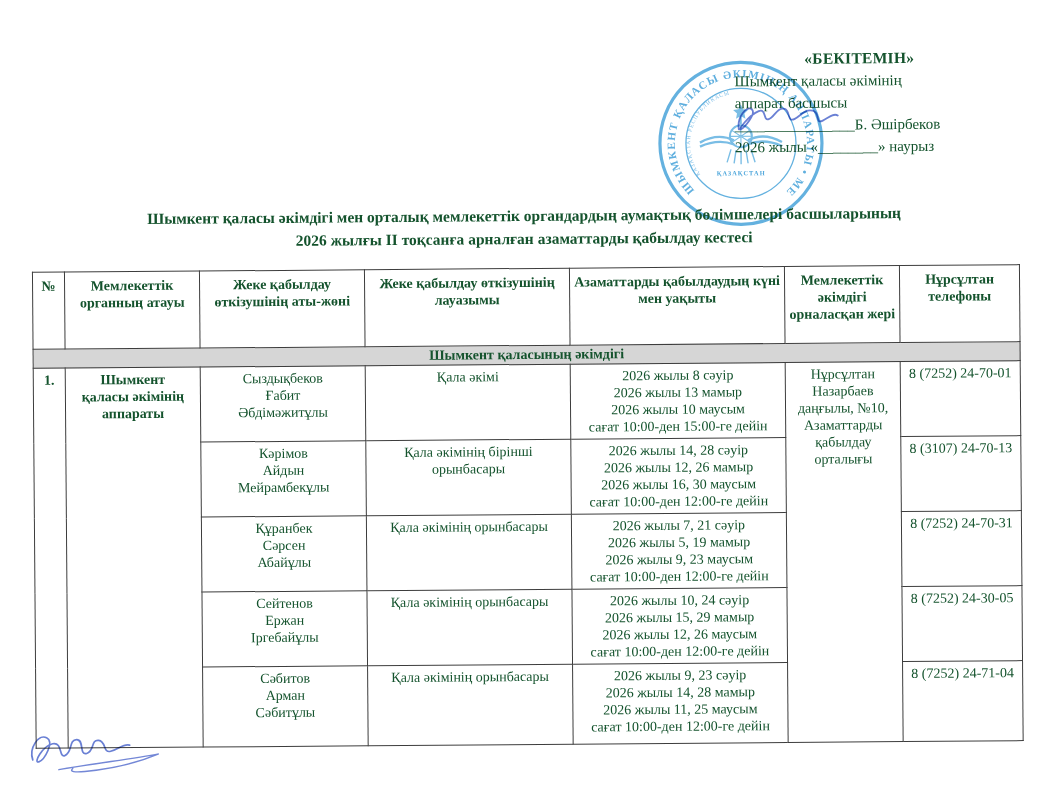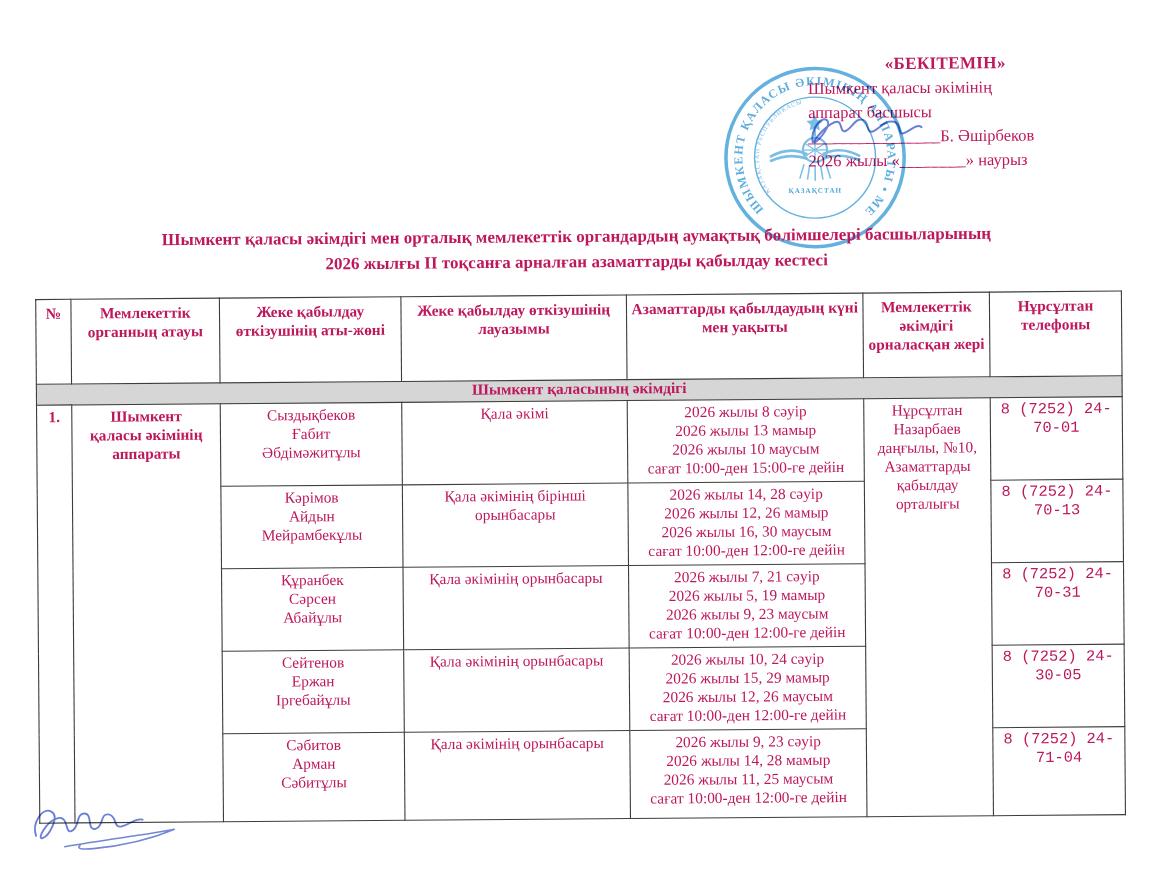--- a/index.html
+++ b/index.html
@@ -1,20 +1,20 @@
 <!DOCTYPE html>
 <html><head>
 <meta charset="utf-8">
 <style>
   html,body { margin:0; padding:0; background:#e8e8e8; }
   .sheet {
     position:relative; width:1051px; height:809px; margin:0 auto;
     background:#ffffff; overflow:hidden;
     font-family:"Liberation Serif","DejaVu Serif",serif;
-    color:#be185d;
+    color:#14532d;
   }
   .scan { position:absolute; inset:0; transform:rotate(-0.45deg); transform-origin:50% 50%; }
 
   
   .approval { position:absolute; left:737px; top:50px; width:262px; font-size:15px; line-height:22px; }
   .approval .heading { font-weight:bold; text-align:center; width:250px; font-size:15.5px; letter-spacing:.3px; }
   .approval .line { white-space:nowrap; }
 
   
   .stamp { position:absolute; left:656px; top:58px; width:174px; height:174px; mix-blend-mode:multiply; opacity:.92; }
@@ -38,21 +38,21 @@
   tr.section-row td {
     height:18px; padding:0 2px; background:#d6d6d6;
     font-weight:bold; line-height:18px; vertical-align:middle;
   }
   tr.r0 { height:70px; } tr.r1 { height:67px; } tr.r2 { height:68px; }
   tr.r3 { height:68px; } tr.r4 { height:80px; }
   td.num { font-weight:bold; }
   td.org { font-weight:bold; white-space:pre-line; }
   td.name, td.pos, td.sched-cell { white-space:pre-line; }
   td.loc { white-space:pre-line; padding-top:20px; }
-  td.phone { padding-top:2px; font-size:13.5px;font-family:Liberation Mono, monospace; }
+  td.phone { padding-top:2px; font-size:13.5px; }
 </style>
 </head>
 <body>
 
 <div class="sheet">
   <div class="scan">
 
     <div class="approval">
       <div class="heading">«БЕКІТЕМІН»</div>
       <div class="line">Шымкент қаласы әкімінің</div>
@@ -151,21 +151,21 @@
         <tr class="r1">
           <td class="name">Кәрімов
 Айдын
 Мейрамбекұлы</td>
           <td class="pos">Қала әкімінің бірінші
 орынбасары</td>
           <td class="sched-cell">2026 жылы 14, 28 сәуір
 2026 жылы 12, 26 мамыр
 2026 жылы 16, 30 маусым
 сағат 10:00-ден 12:00-ге дейін</td>
-          <td class="phone">8 (7252) 24-70-13</td>
+          <td class="phone">8 (3107) 24-70-13</td>
         </tr>
         <tr class="r2">
           <td class="name">Құранбек
 Сәрсен
 Абайұлы</td>
           <td class="pos">Қала әкімінің орынбасары</td>
           <td class="sched-cell">2026 жылы 7, 21 сәуір
 2026 жылы 5, 19 мамыр
 2026 жылы 9, 23 маусым
 сағат 10:00-ден 12:00-ге дейін</td>

